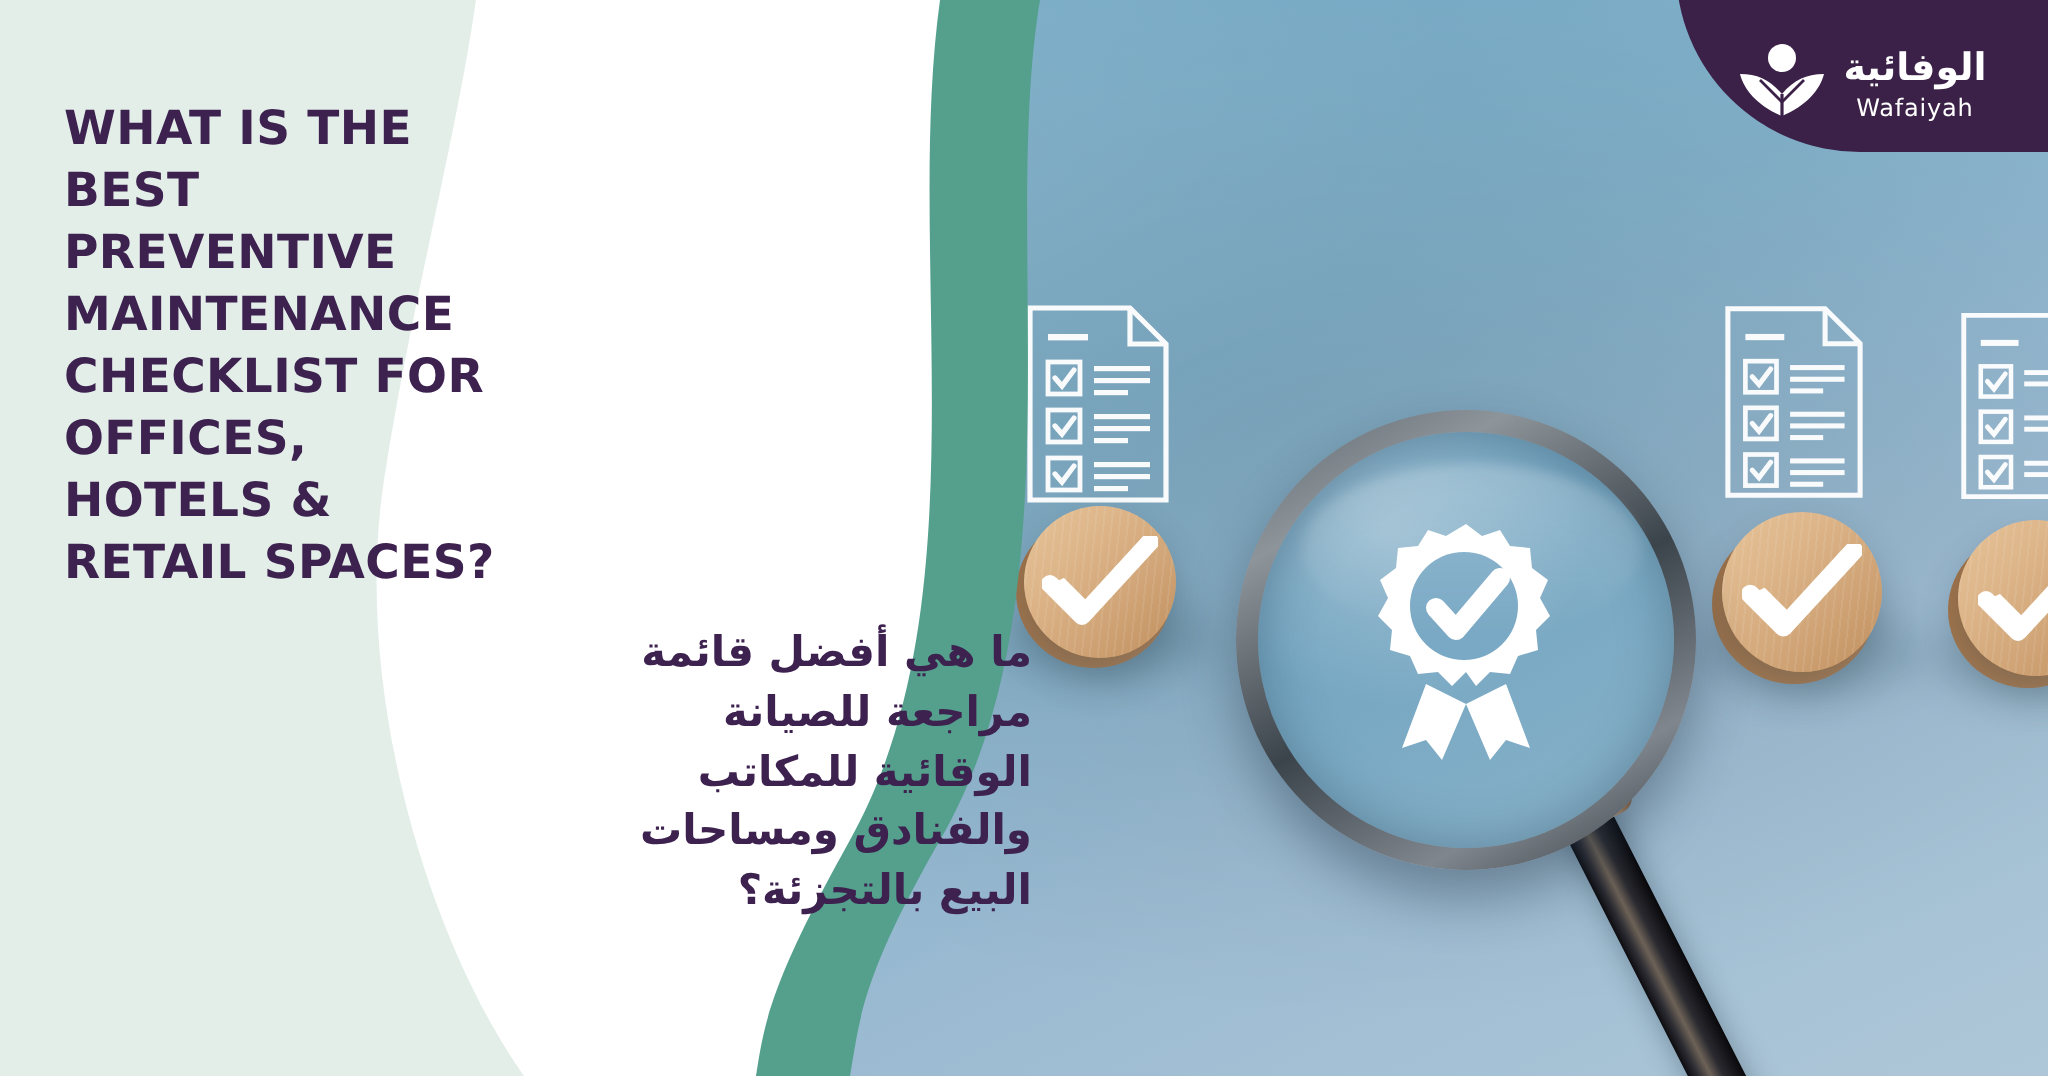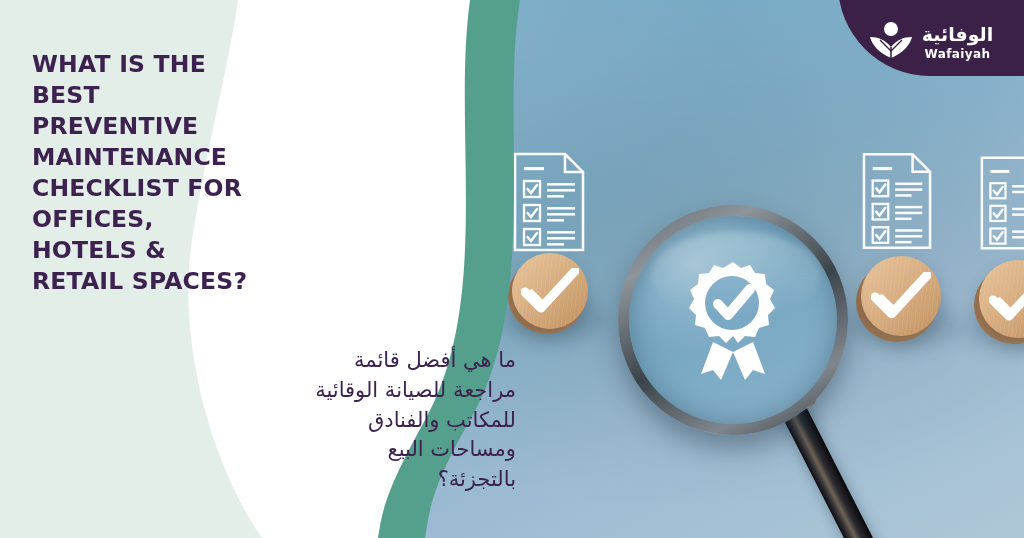--- a/index.html
+++ b/index.html
@@ -142,21 +142,21 @@
     color: #ffffff;
     font-size: 19px;
     font-weight: 700;
     letter-spacing: .3px;
     direction: rtl;
     text-align: center;
   }
   .logo-en {
     color: #ffffff;
     font-size: 12px;
-    font-weight: 700;
+    font-weight: 400;
     letter-spacing: .4px;
     margin-top: 4px;
   }
 
   
   .heading-en {
     position: absolute;
     left: 14px;
     top: 49px;
     width: 230px;
@@ -165,25 +165,25 @@
     font-weight: 800;
     line-height: 1.32;
     letter-spacing: .2px;
     text-transform: uppercase;
     white-space: pre-line;
     margin-left: 18px;
   }
   .heading-ar {
     position: absolute;
     right: 508px;
-    top: 346px;
+    top: 312px;
     width: 210px;
     color: #3d2250;
     font-size: 21px;
-    font-weight: 400;
+    font-weight: 700;
     line-height: 1.42;
     text-align: right;
     direction: rtl;
   }
 </style>
 </head>
 <body>
 
 <div id="stage">
 

